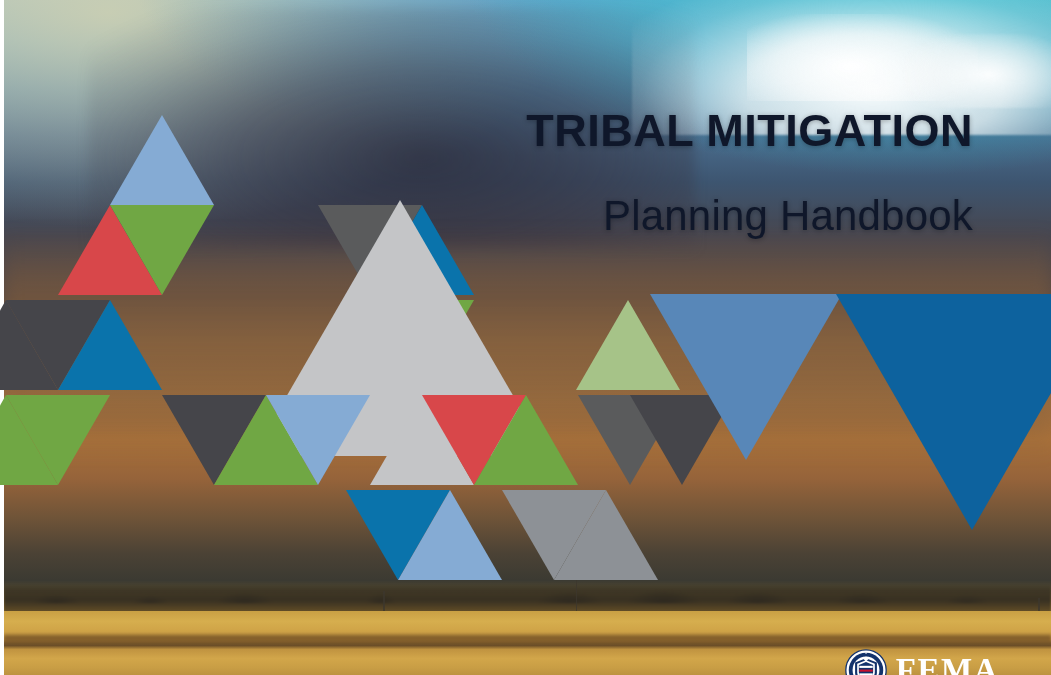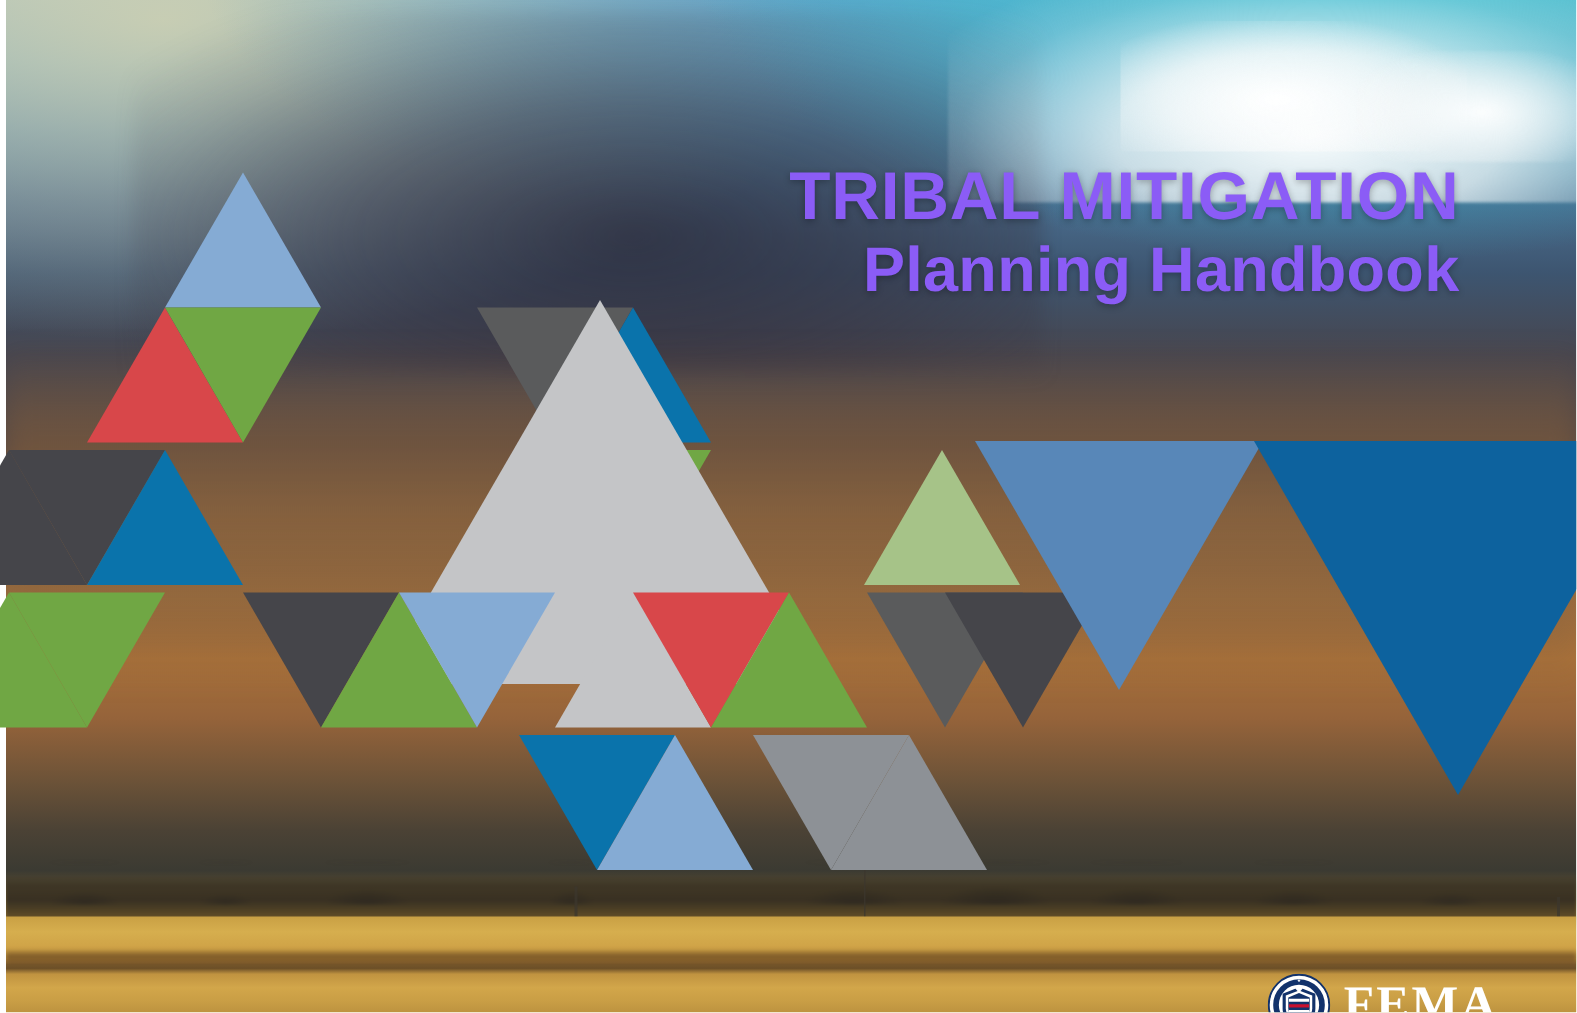--- a/index.html
+++ b/index.html
@@ -178,40 +178,41 @@
     border-right-width: 136px;
     border-top-width: 236px;
   }
 
   
   .title-block {
     position: absolute;
     right: 78px;
     top: 108px;
     text-align: right;
-    color: #8b5cf6;
+    color: #0f172a;
     z-index: 40;
   }
   .title-main {
     display: block;
     font-size: 45px;
     font-weight: 700;
     letter-spacing: 0.5px;
     line-height: 1.04;
     white-space: nowrap;
     text-shadow: 0 1px 5px rgba(0,0,0,0.30);
   }
   .title-sub {
     display: block;
     font-size: 42px;
-    font-weight: 700;
+    font-weight: 400;
     letter-spacing: 0.2px;
     line-height: 1.18;
     white-space: nowrap;
     text-shadow: 0 1px 5px rgba(0,0,0,0.30);
+    margin-top: 36px;
   }
 
   
   .fema-lockup {
     position: absolute;
     right: 52px;
     bottom: -16px;
     display: flex;
     align-items: center;
     gap: 9px;

